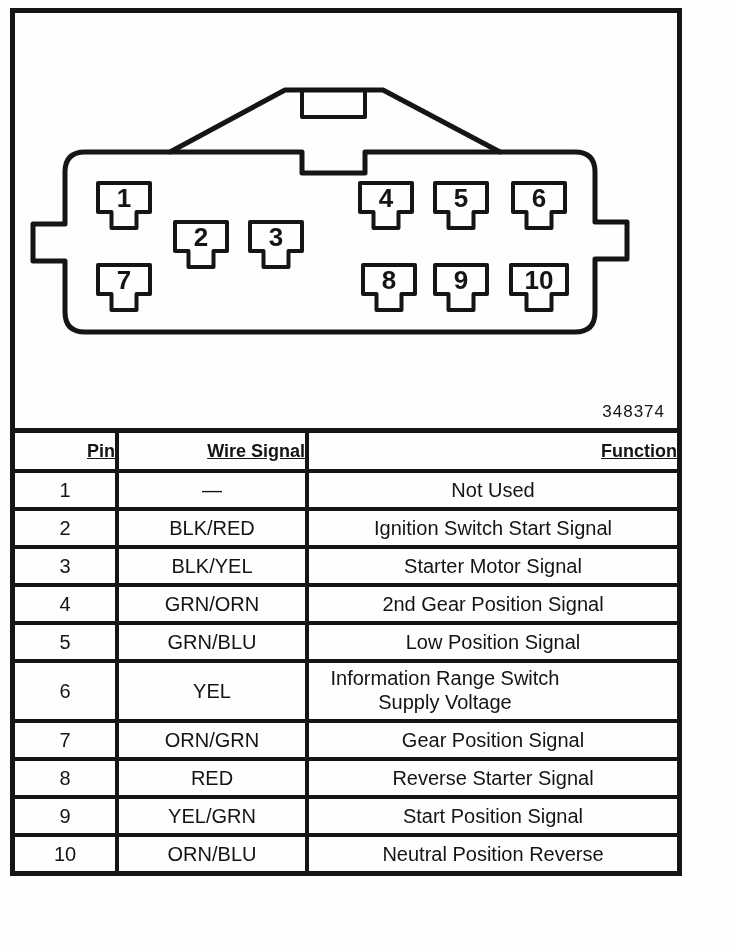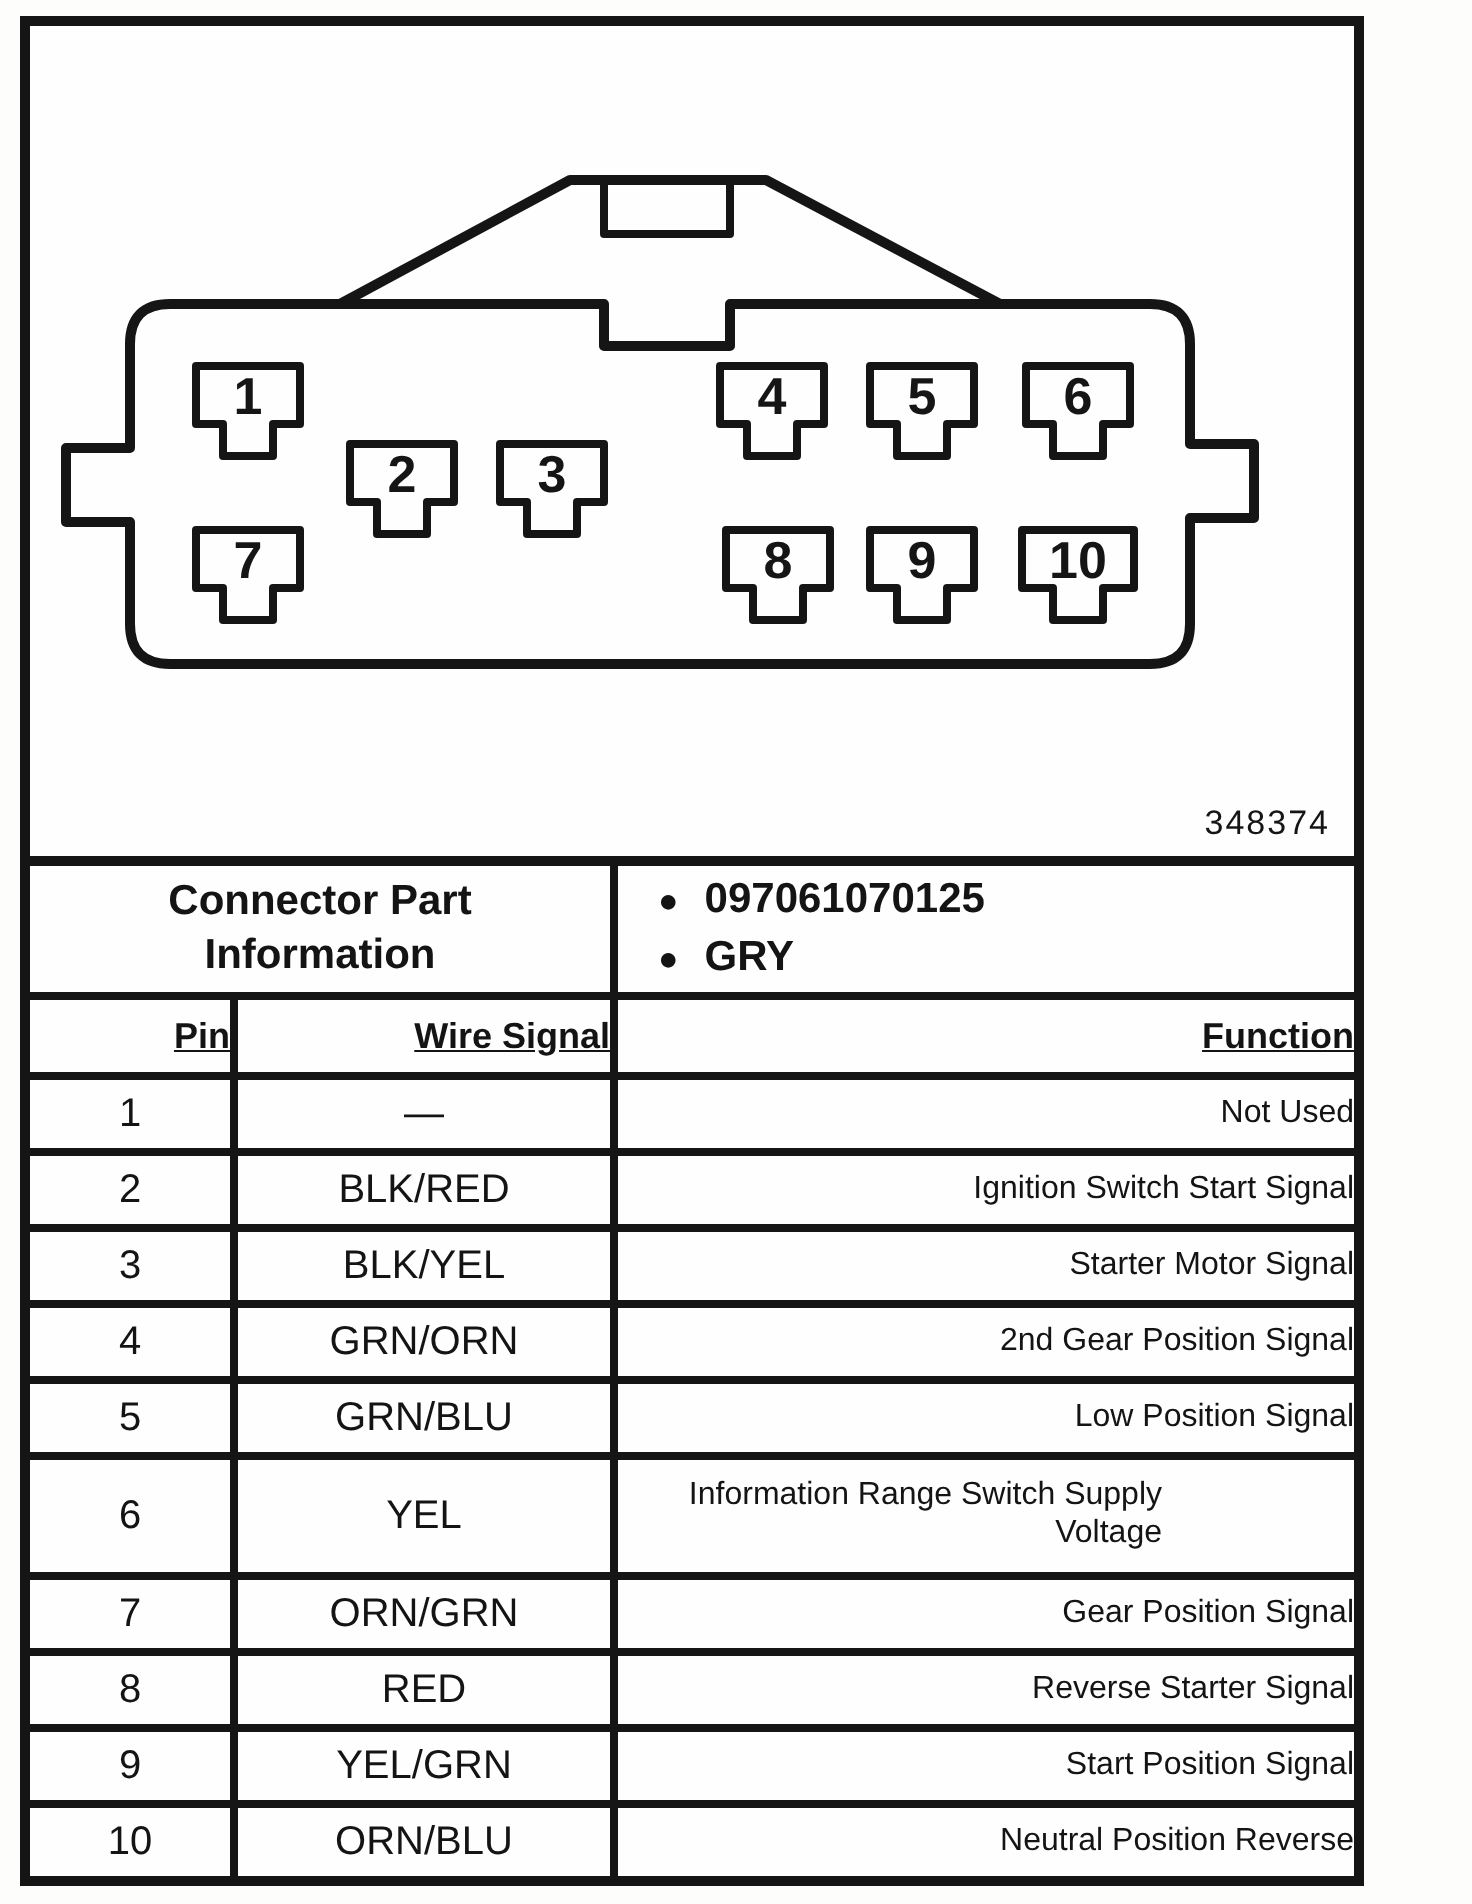--- a/index.html
+++ b/index.html
@@ -26,21 +26,21 @@
   .partinfo-label { text-align:center; font-weight:bold; font-size:21px; height:60px; }
   .partinfo-label .inner { width:190px; margin:0 auto; line-height:1.25; }
   .partinfo-values { font-size:21px; font-weight:bold; }
   .bullet-item { display:flex; align-items:center; gap:13px; padding-left:20px; margin:5px 0; }
   .bullet { font-size:17px; line-height:1; }
 
   .header-row td { font-weight:bold; font-size:18px; text-align:right; height:36px;text-decoration:underline; }
 
   .cell-pin   { text-align:center; font-size:20px; height:34px; }
   .cell-color { text-align:center; font-size:20px; }
-  .cell-fn    { text-align:right; font-size:16px; padding-left:10px; }
+  .cell-fn    { text-align:center; font-size:20px; padding-left:10px; }
   tr.tall td  { height:56px; }
   .fn-wrap    { max-width:272px; line-height:1.18; }
 </style>
 </head>
 <body>
 
 <div class="page">
   <div class="sheet">
 
     <div class="figure">
@@ -79,35 +79,20 @@
       </svg>
     </div>
 
     <table class="pinout">
       <colgroup>
           <col style="width:102px">
           <col style="width:190px">
           <col style="width:370px">
         </colgroup>
       <tbody id="pinout-body">
-        <tr>
-          <td colspan="2" class="partinfo-label">
-            <div class="inner">Connector Part Information</div>
-          </td>
-          <td class="partinfo-values">
-            <div class="bullet-item">
-              <span class="bullet">●</span>
-              <span>097061070125</span>
-            </div>
-            <div class="bullet-item">
-              <span class="bullet">●</span>
-              <span>GRY</span>
-            </div>
-          </td>
-        </tr>
         <tr class="header-row">
           <td>Pin</td>
           <td>Wire Signal</td>
           <td>Function</td>
         </tr>
       <tr>
             <td class="cell-pin">1</td>
             <td class="cell-color">—</td>
             <td class="cell-fn">Not Used</td>
           </tr>

